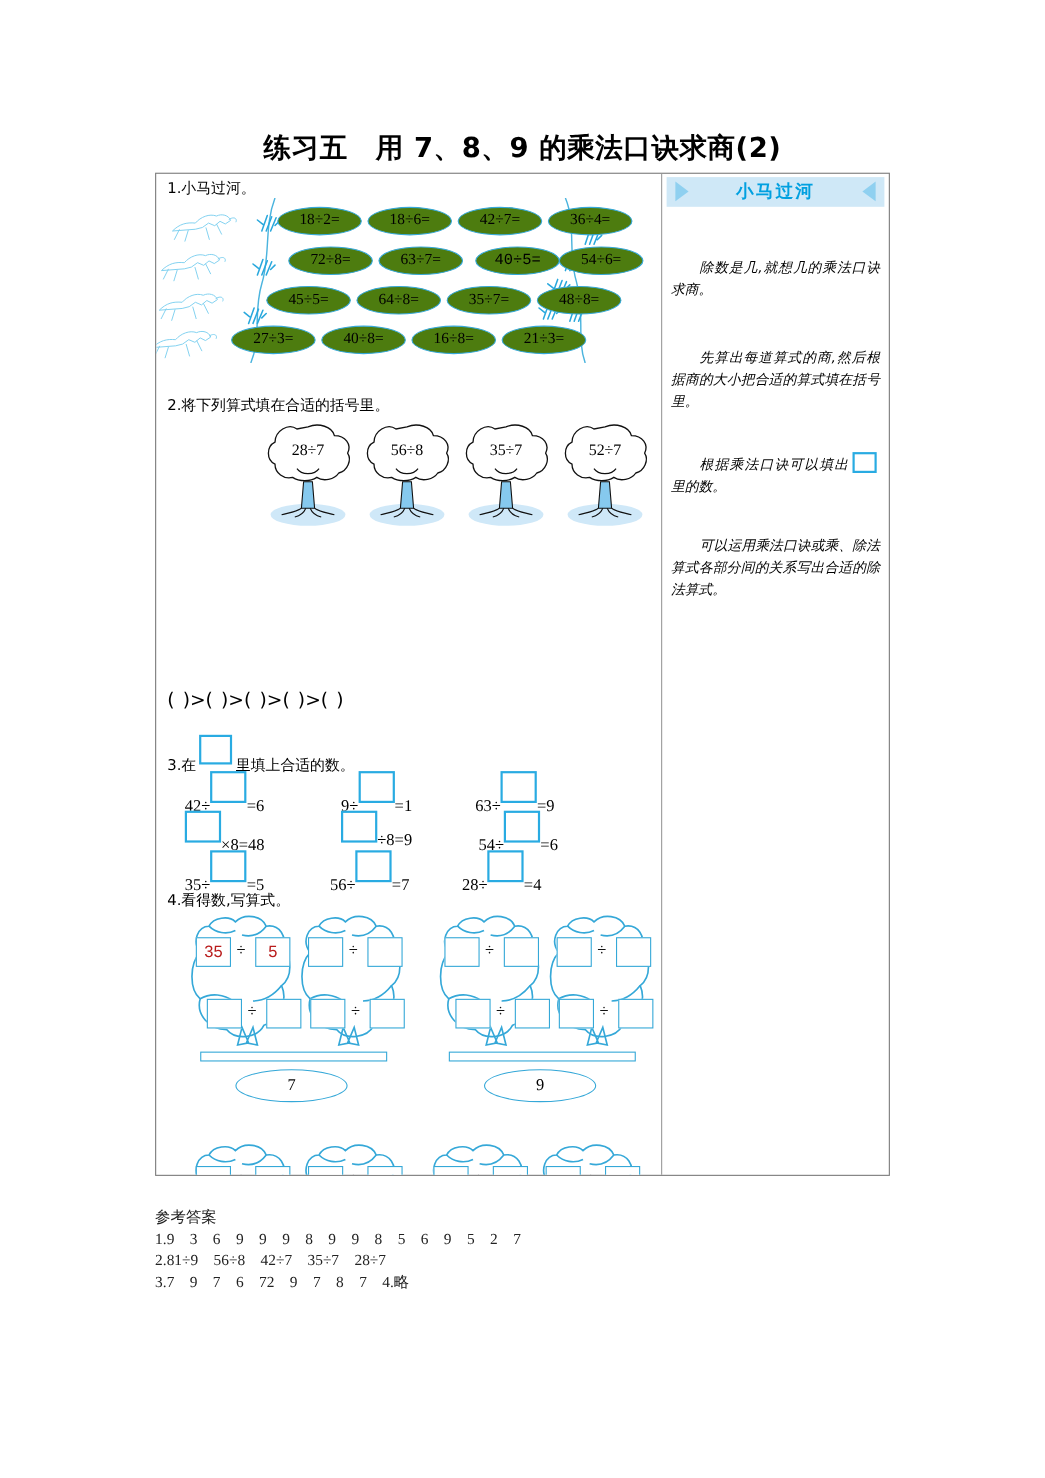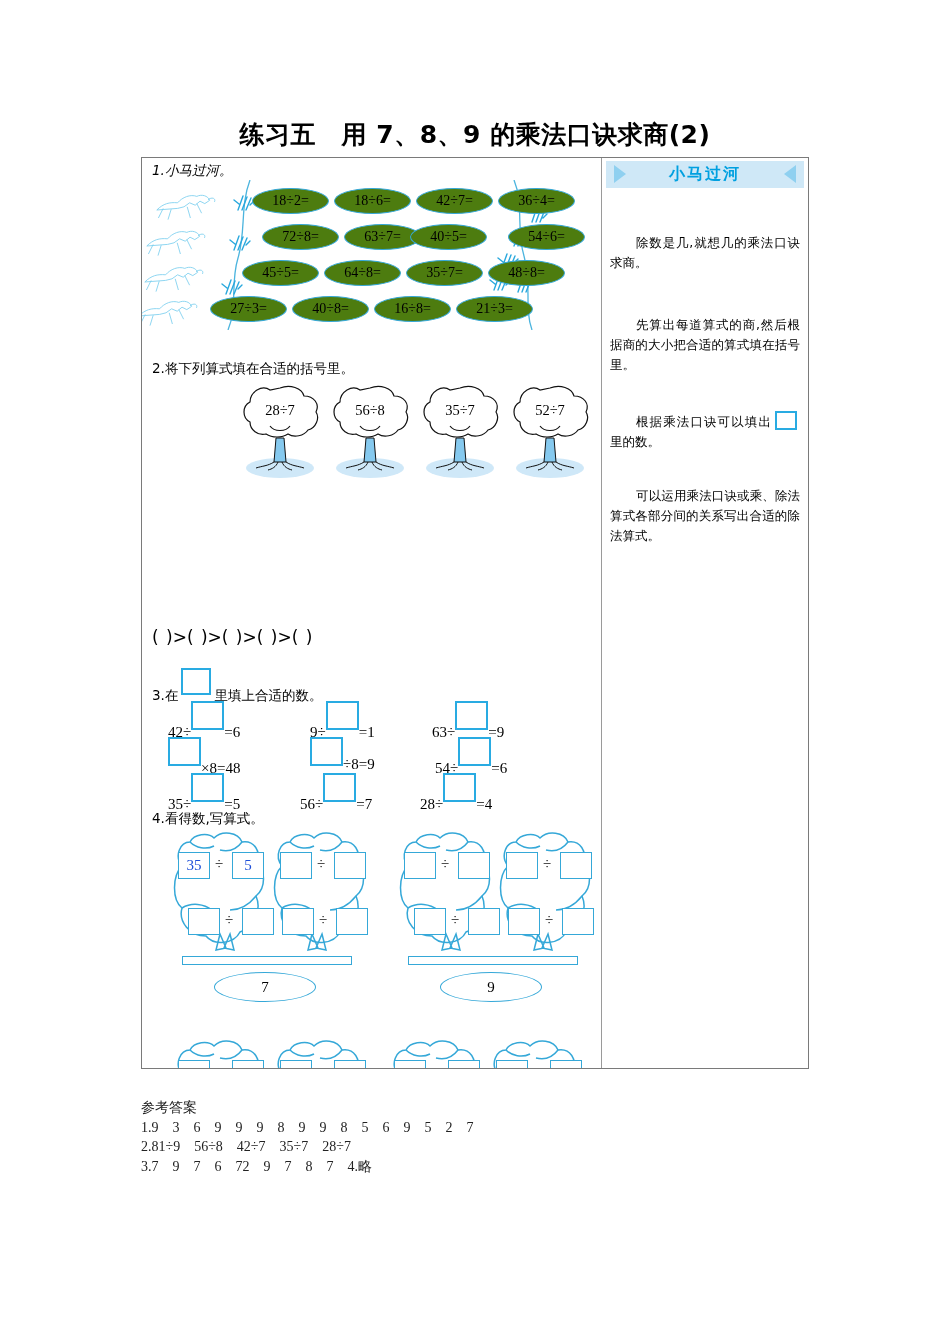--- a/index.html
+++ b/index.html
@@ -34,21 +34,21 @@
   .hint-banner .tt{
     font-family:"DejaVu Sans","Liberation Sans",sans-serif;
     font-size:16px;font-weight:bold;color:#00a0e0;letter-spacing:2px;
   }
   .chev{position:absolute;top:4px;width:0;height:0;}
   .chev.r{left:8px;border-top:9px solid transparent;border-bottom:9px solid transparent;border-left:12px solid #8fd0f0;}
   .chev.l{right:8px;border-top:9px solid transparent;border-bottom:9px solid transparent;border-right:12px solid #8fd0f0;}
   .hints{position:absolute;left:8px;top:55px;width:190px;}
   .hint{
     font-family:"DejaVu Sans","Liberation Sans",sans-serif;
-    font-size:12.5px;line-height:20px;text-indent:26px;text-align:justify;
+    font-size:12.5px;line-height:20px;text-indent:26px;text-align:justify;font-style:italic;
   }
   .hint.h1{margin-top:20px;}
   .hint.h2{margin-top:42px;}
   .hint.h3{margin-top:36px;}
   .hint.h4{margin-top:34px;}
   .inline-box{
     display:inline-block;width:22px;height:19px;border:2px solid #29abe2;
     vertical-align:-4px;margin:0 3px;box-sizing:border-box;background:#fff;
   }
 
@@ -98,21 +98,21 @@
   .ebox{
     position:absolute;border:1.6px solid #35a8d8;background:#fff;
     box-sizing:border-box;
   }
   .div-sym{
     position:absolute;font-family:"Liberation Serif","DejaVu Serif",serif;
     font-size:15px;color:#111;
   }
   .filled{
     display:flex;align-items:center;justify-content:center;
-    font-family:Liberation Serif, serif;font-size:15px;color:#1d4ed8;
+    font-family:Liberation Sans, sans-serif;font-size:15px;color:#b91c1c;
   }
   .perch{position:absolute;border:1.6px solid #35a8d8;background:#fff;box-sizing:border-box;}
   .resoval{
     position:absolute;border:1.6px solid #35a8d8;border-radius:50%;background:#fff;
     display:flex;align-items:center;justify-content:center;
     font-family:"Liberation Serif","DejaVu Serif",serif;font-size:15px;
   }
 
   
   .answers{
@@ -126,21 +126,21 @@
 <body>
 
 <div class="page">
 
   <div class="title">练习五　用 7、8、9 的乘法口诀求商(2)</div>
 
   <div class="frame">
 
     <div class="col-left">
 
-      <div class="q" style="left:10px;top:4px;font-style:italic;">1.小马过河。</div>
+      <div class="q" style="left:10px;top:4px;">1.小马过河。</div>
 
       <div class="ex1">
         <svg class="scenery" viewBox="0 0 459 150">
           <g fill="none" stroke="#4bb4de" stroke-width="1.3">
             <path d="M108 0 C98 26 104 52 96 78 C88 104 96 126 86 150"></path>
             <path d="M372 0 C382 24 374 50 382 76 C390 104 382 128 390 150"></path>
           </g>
           <g stroke="#7fd0ef" stroke-width="1.1" fill="none">
             <g transform="translate(10,6) scale(0.80)">
               <path d="M6 30 C14 22 22 20 32 21 C38 14 48 10 56 13 C62 10 70 12 72 18 L66 22 L60 19 L54 24 L47 21 L40 26 L32 28 Z"></path>
@@ -198,21 +198,21 @@
         </svg>
 
         <div class="ovals">
           <div class="oval" style="left:110px;top:8px;width:75px;">18÷2=</div>
           <div class="oval" style="left:192px;top:8px;width:75px;">18÷6=</div>
           <div class="oval" style="left:274px;top:8px;width:75px;">42÷7=</div>
           <div class="oval" style="left:356px;top:8px;width:75px;">36÷4=</div>
 
           <div class="oval" style="left:120px;top:44px;width:75px;">72÷8=</div>
           <div class="oval" style="left:202px;top:44px;width:75px;">63÷7=</div>
-          <div class="oval" style="left:268px;top:44px;width:75px;">40÷5=</div>
+          <div class="oval" style="left:290px;top:44px;width:75px;font-family:Liberation Mono, monospace;">40÷5=</div>
           <div class="oval" style="left:366px;top:44px;width:75px;">54÷6=</div>
 
           <div class="oval" style="left:100px;top:80px;width:75px;">45÷5=</div>
           <div class="oval" style="left:182px;top:80px;width:75px;">64÷8=</div>
           <div class="oval" style="left:264px;top:80px;width:75px;">35÷7=</div>
           <div class="oval" style="left:346px;top:80px;width:75px;">48÷8=</div>
 
           <div class="oval" style="left:68px;top:116px;width:75px;">27÷3=</div>
           <div class="oval" style="left:150px;top:116px;width:75px;">40÷8=</div>
           <div class="oval" style="left:232px;top:116px;width:75px;">16÷8=</div>

